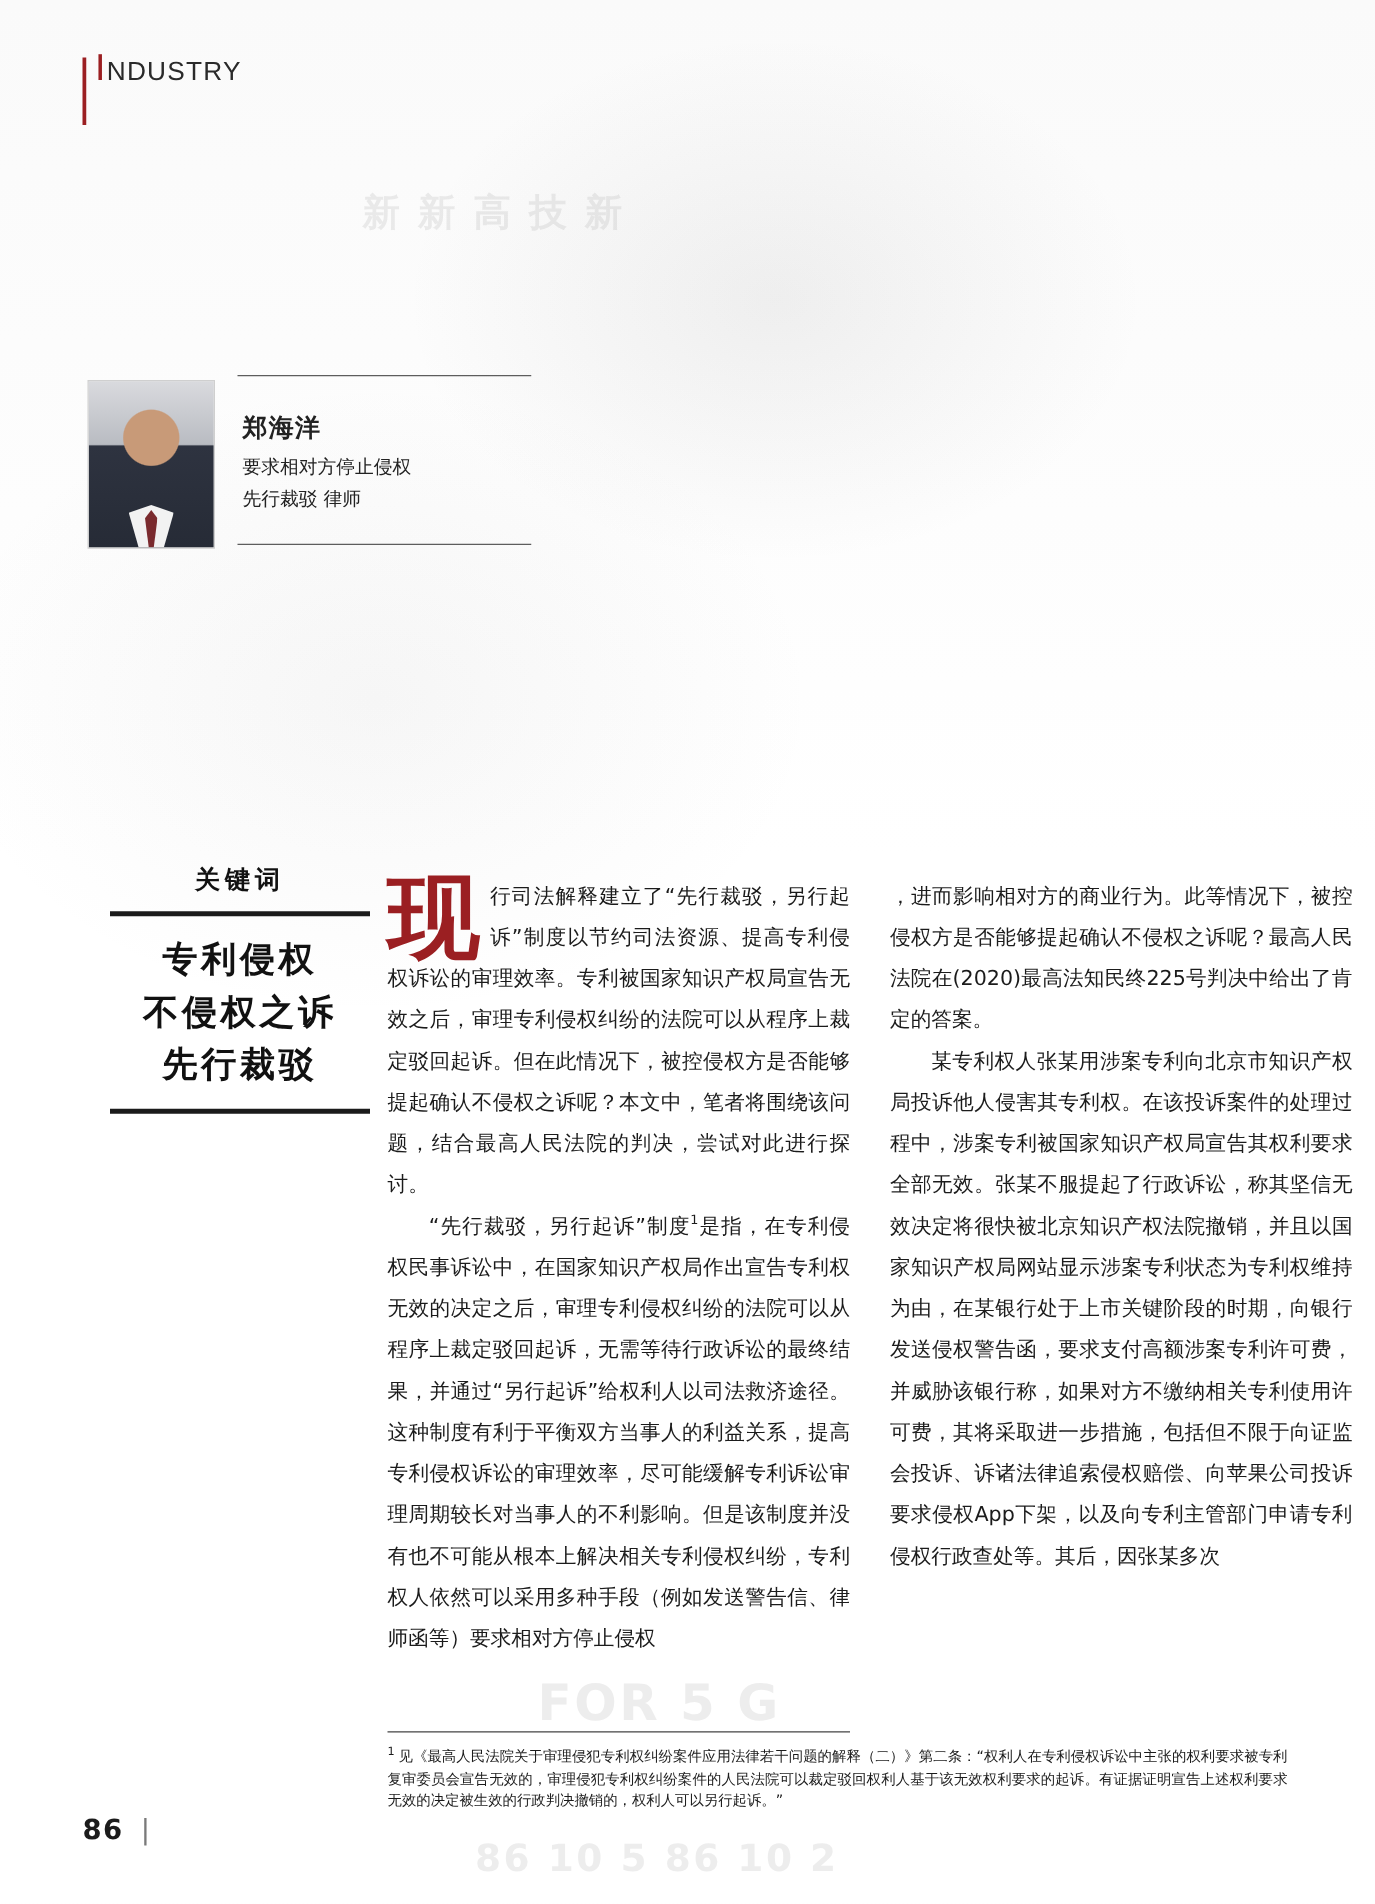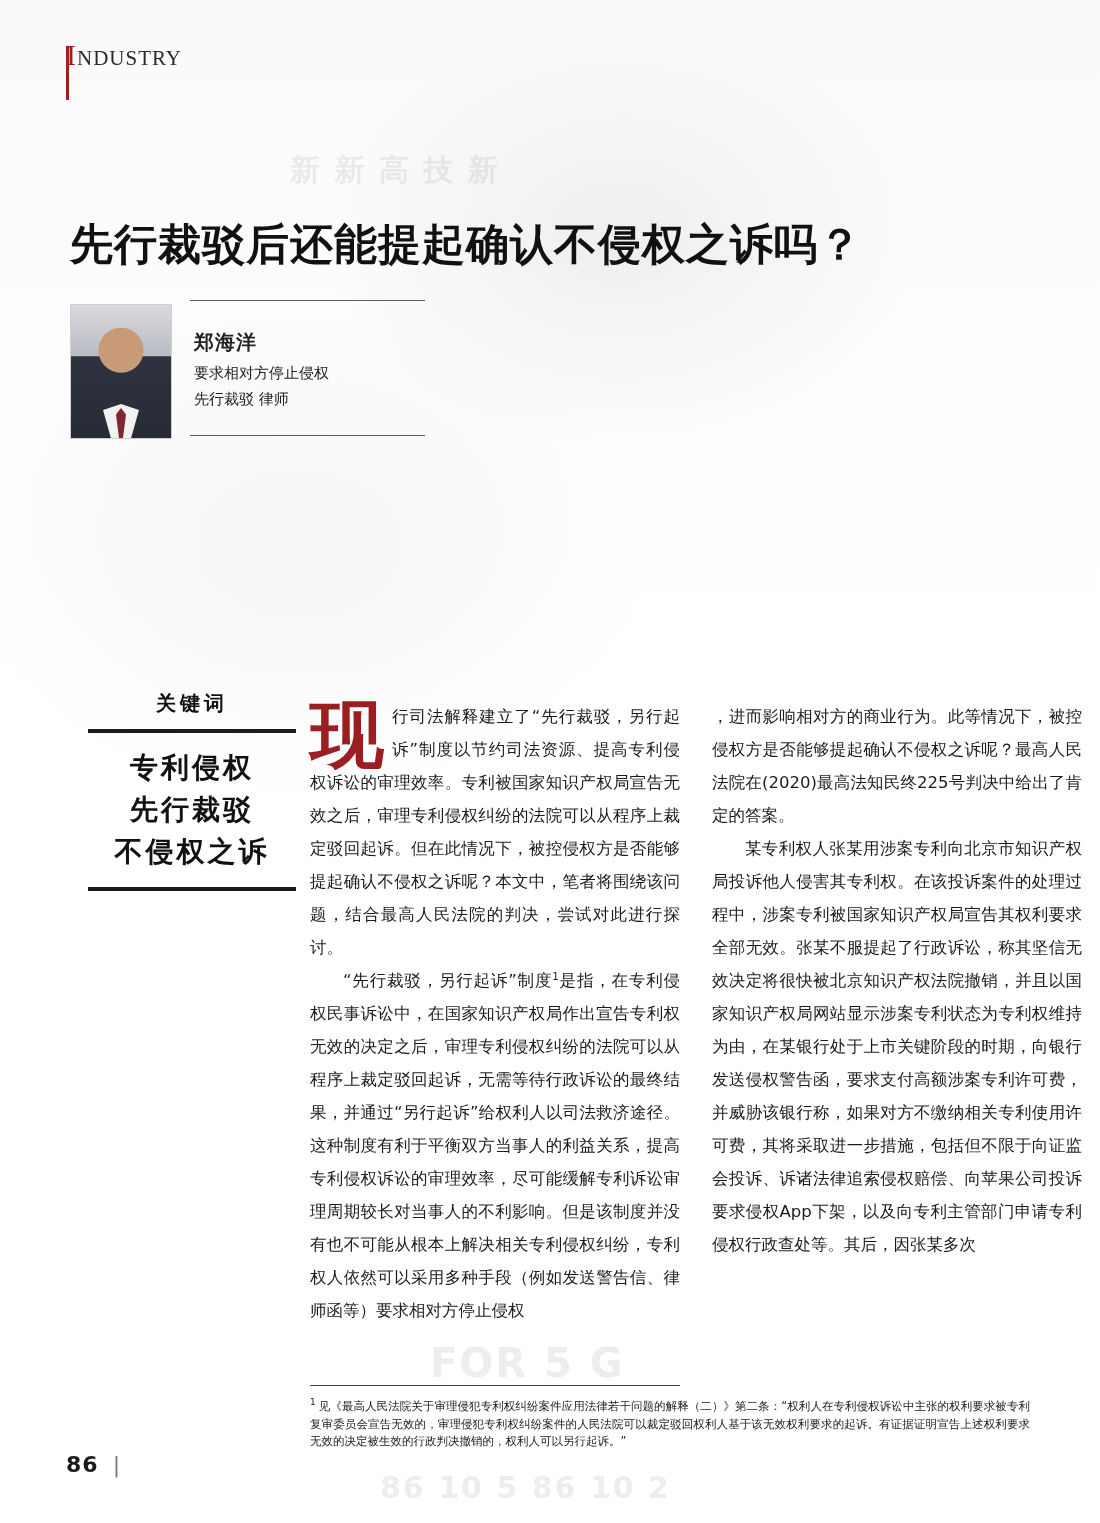--- a/index.html
+++ b/index.html
@@ -54,21 +54,22 @@
   }
   .masthead .rule-left {
     position: absolute;
     left: 0;
     top: 6px;
     width: 3px;
     height: 54px;
     background: #9b1f22;
   }
   .masthead .en {
-    font-family: Liberation Serif, serif;
+    margin-left: 10px;
+    font-family: Liberation Sans, sans-serif;
     font-size: 21px;
     letter-spacing: 1px;
     color: #2a2a2a;
   }
   .masthead .en .drop {
     color: #9b1f22;
     font-size: 30px;
     line-height: 1;
   }
   .masthead .cn {
@@ -270,21 +271,20 @@
   <div class="bg-wash"></div>
   <div class="bg-ghost-text ghost-1">新 新 高 技 新</div>
   <div class="bg-ghost-text ghost-2">FOR 5 G</div>
   <div class="bg-ghost-text ghost-3">86 10 5 86 10 2</div>
 
   <div class="masthead">
     <div class="rule-left"></div>
     <div class="en"><span class="drop">I</span><span>NDUSTRY</span></div>
   </div>
 
-  <h1 class="article-title">先行裁驳后还能提起确认不侵权之诉吗？</h1>
 
   <div class="author-block">
     <div class="author-photo">
       <div class="shirt"></div>
       <div class="tie"></div>
     </div>
     <div class="author-lines">
       <div class="hr"></div>
       <div class="author-text">
         <div class="name">郑海洋</div>
@@ -292,22 +292,22 @@
         <div>先行裁驳  律师</div>
       </div>
       <div class="hr bottom"></div>
     </div>
   </div>
 
   <div class="keywords">
     <div class="kw-title">关键词</div>
     <div class="kw-rule"></div>
     <div class="kw-item">专利侵权</div>
+    <div class="kw-item">不侵权之诉</div>
     <div class="kw-item">先行裁驳</div>
-    <div class="kw-item">不侵权之诉</div>
     <div class="kw-rule bottom"></div>
   </div>
 
   <div class="col col-left">
     <p class="noindent"><span class="dropcap">现</span><span>行司法解释建立了“先行裁驳，另行起诉”制度以节约司法资源、提高专利侵权诉讼的审理效率。专利被国家知识产权局宣告无效之后，审理专利侵权纠纷的法院可以从程序上裁定驳回起诉。但在此情况下，被控侵权方是否能够提起确认不侵权之诉呢？本文中，笔者将围绕该问题，结合最高人民法院的判决，尝试对此进行探讨。</span></p>
     <p><span>“先行裁驳，另行起诉”制度</span><sup>1</sup><span>是指，在专利侵权民事诉讼中，在国家知识产权局作出宣告专利权无效的决定之后，审理专利侵权纠纷的法院可以从程序上裁定驳回起诉，无需等待行政诉讼的最终结果，并通过“另行起诉”给权利人以司法救济途径。这种制度有利于平衡双方当事人的利益关系，提高专利侵权诉讼的审理效率，尽可能缓解专利诉讼审理周期较长对当事人的不利影响。但是该制度并没有也不可能从根本上解决相关专利侵权纠纷，专利权人依然可以采用多种手段（例如发送警告信、律师函等）要求相对方停止侵权</span></p>
   </div>
 
   <div class="col col-right">
     <p class="noindent">，进而影响相对方的商业行为。此等情况下，被控侵权方是否能够提起确认不侵权之诉呢？最高人民法院在(2020)最高法知民终225号判决中给出了肯定的答案。</p>

